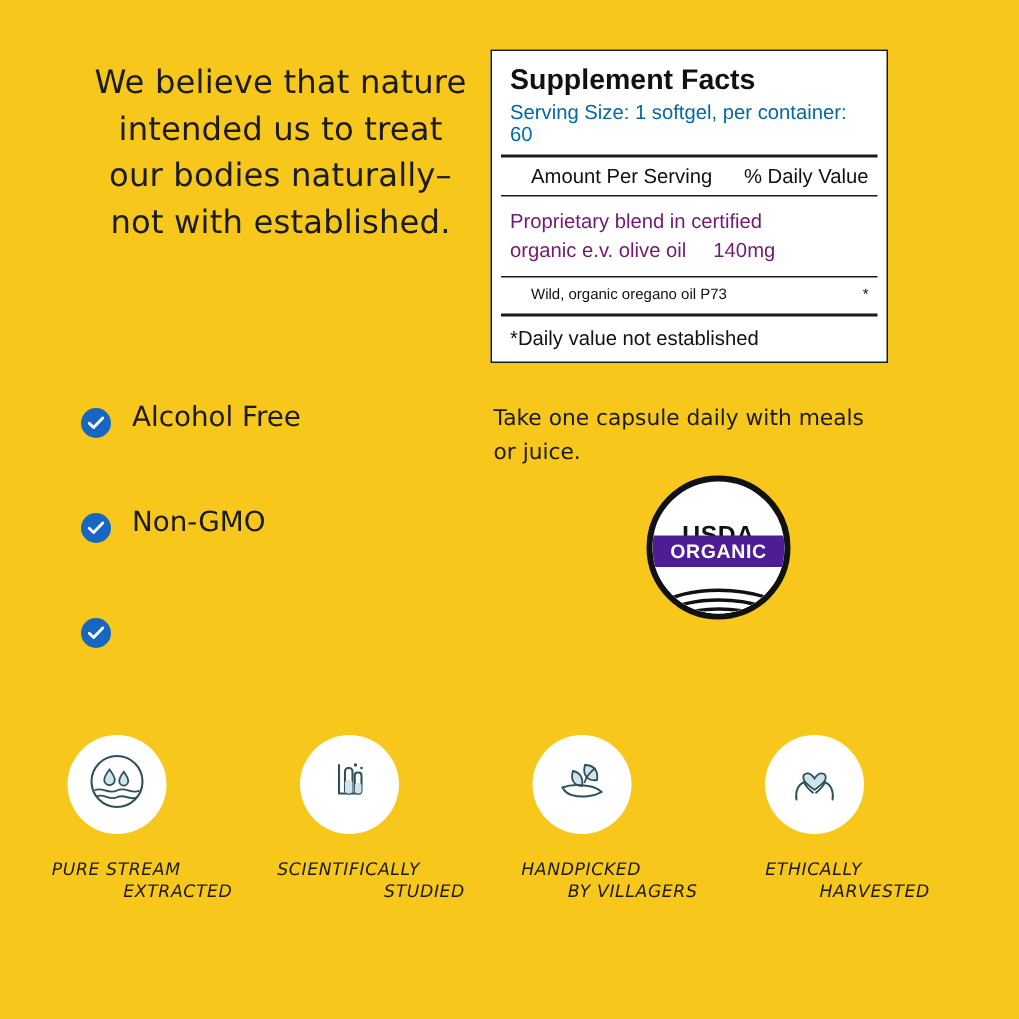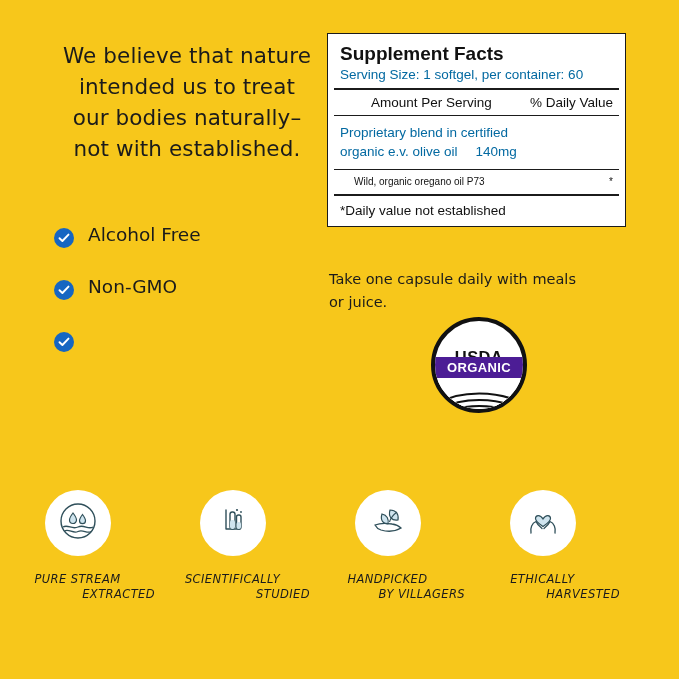--- a/index.html
+++ b/index.html
@@ -39,20 +39,21 @@
   .features {
     position: absolute;
     left: 54px;
     top: 222px;
     width: 280px;
   }
   .feature-row {
     display: flex;
     align-items: flex-start;
     margin-bottom: 26px;
+    margin-top: 44px;
   }
   .check-icon {
     width: 20px;
     height: 20px;
     flex: 0 0 20px;
     border-radius: 50%;
     background: #1666c2;
     margin-top: 6px;
     margin-right: 14px;
     position: relative;
@@ -63,21 +64,21 @@
     line-height: 25px;
     color: #1b1b1b;
     font-family: "DejaVu Sans", sans-serif;
   }
 
   
   .supp-panel {
     position: absolute;
     left: 327px;
     top: 33px;
-    width: 299px;
+    width: 265px;
     background: #ffffff;
     border: 1.5px solid #1b1b1b;
     box-sizing: border-box;
   }
   .supp-title {
     font-size: 19px;
     font-weight: 700;
     color: #111;
     padding: 9px 10px 2px 12px;
     font-family: "Liberation Sans", sans-serif;
@@ -88,26 +89,25 @@
     padding: 0 10px 6px 12px;
   }
   .rule-thin { height: 1px; background: #1b1b1b; margin: 0 6px; }
   .rule-mid  { height: 1.5px; background: #1b1b1b; margin: 0 6px; }
   .supp-row {
     display: flex;
     justify-content: space-between;
     font-size: 13.5px;
     color: #111;
     padding: 5px 12px 5px 26px;
-    margin-left: 17px;
   }
   .supp-row.bold { font-weight: 400; }
   .supp-blend {
     font-size: 13.5px;
-    color: #0369a1;
+    color: #701a75;
     padding: 7px 12px 8px 12px;
     line-height: 19px;
     position: relative;
   }
   .supp-blend .amt { margin-left: 18px; }
   .supp-wild {
     display: flex;
     justify-content: space-between;
     font-size: 10px;
     color: #111;

